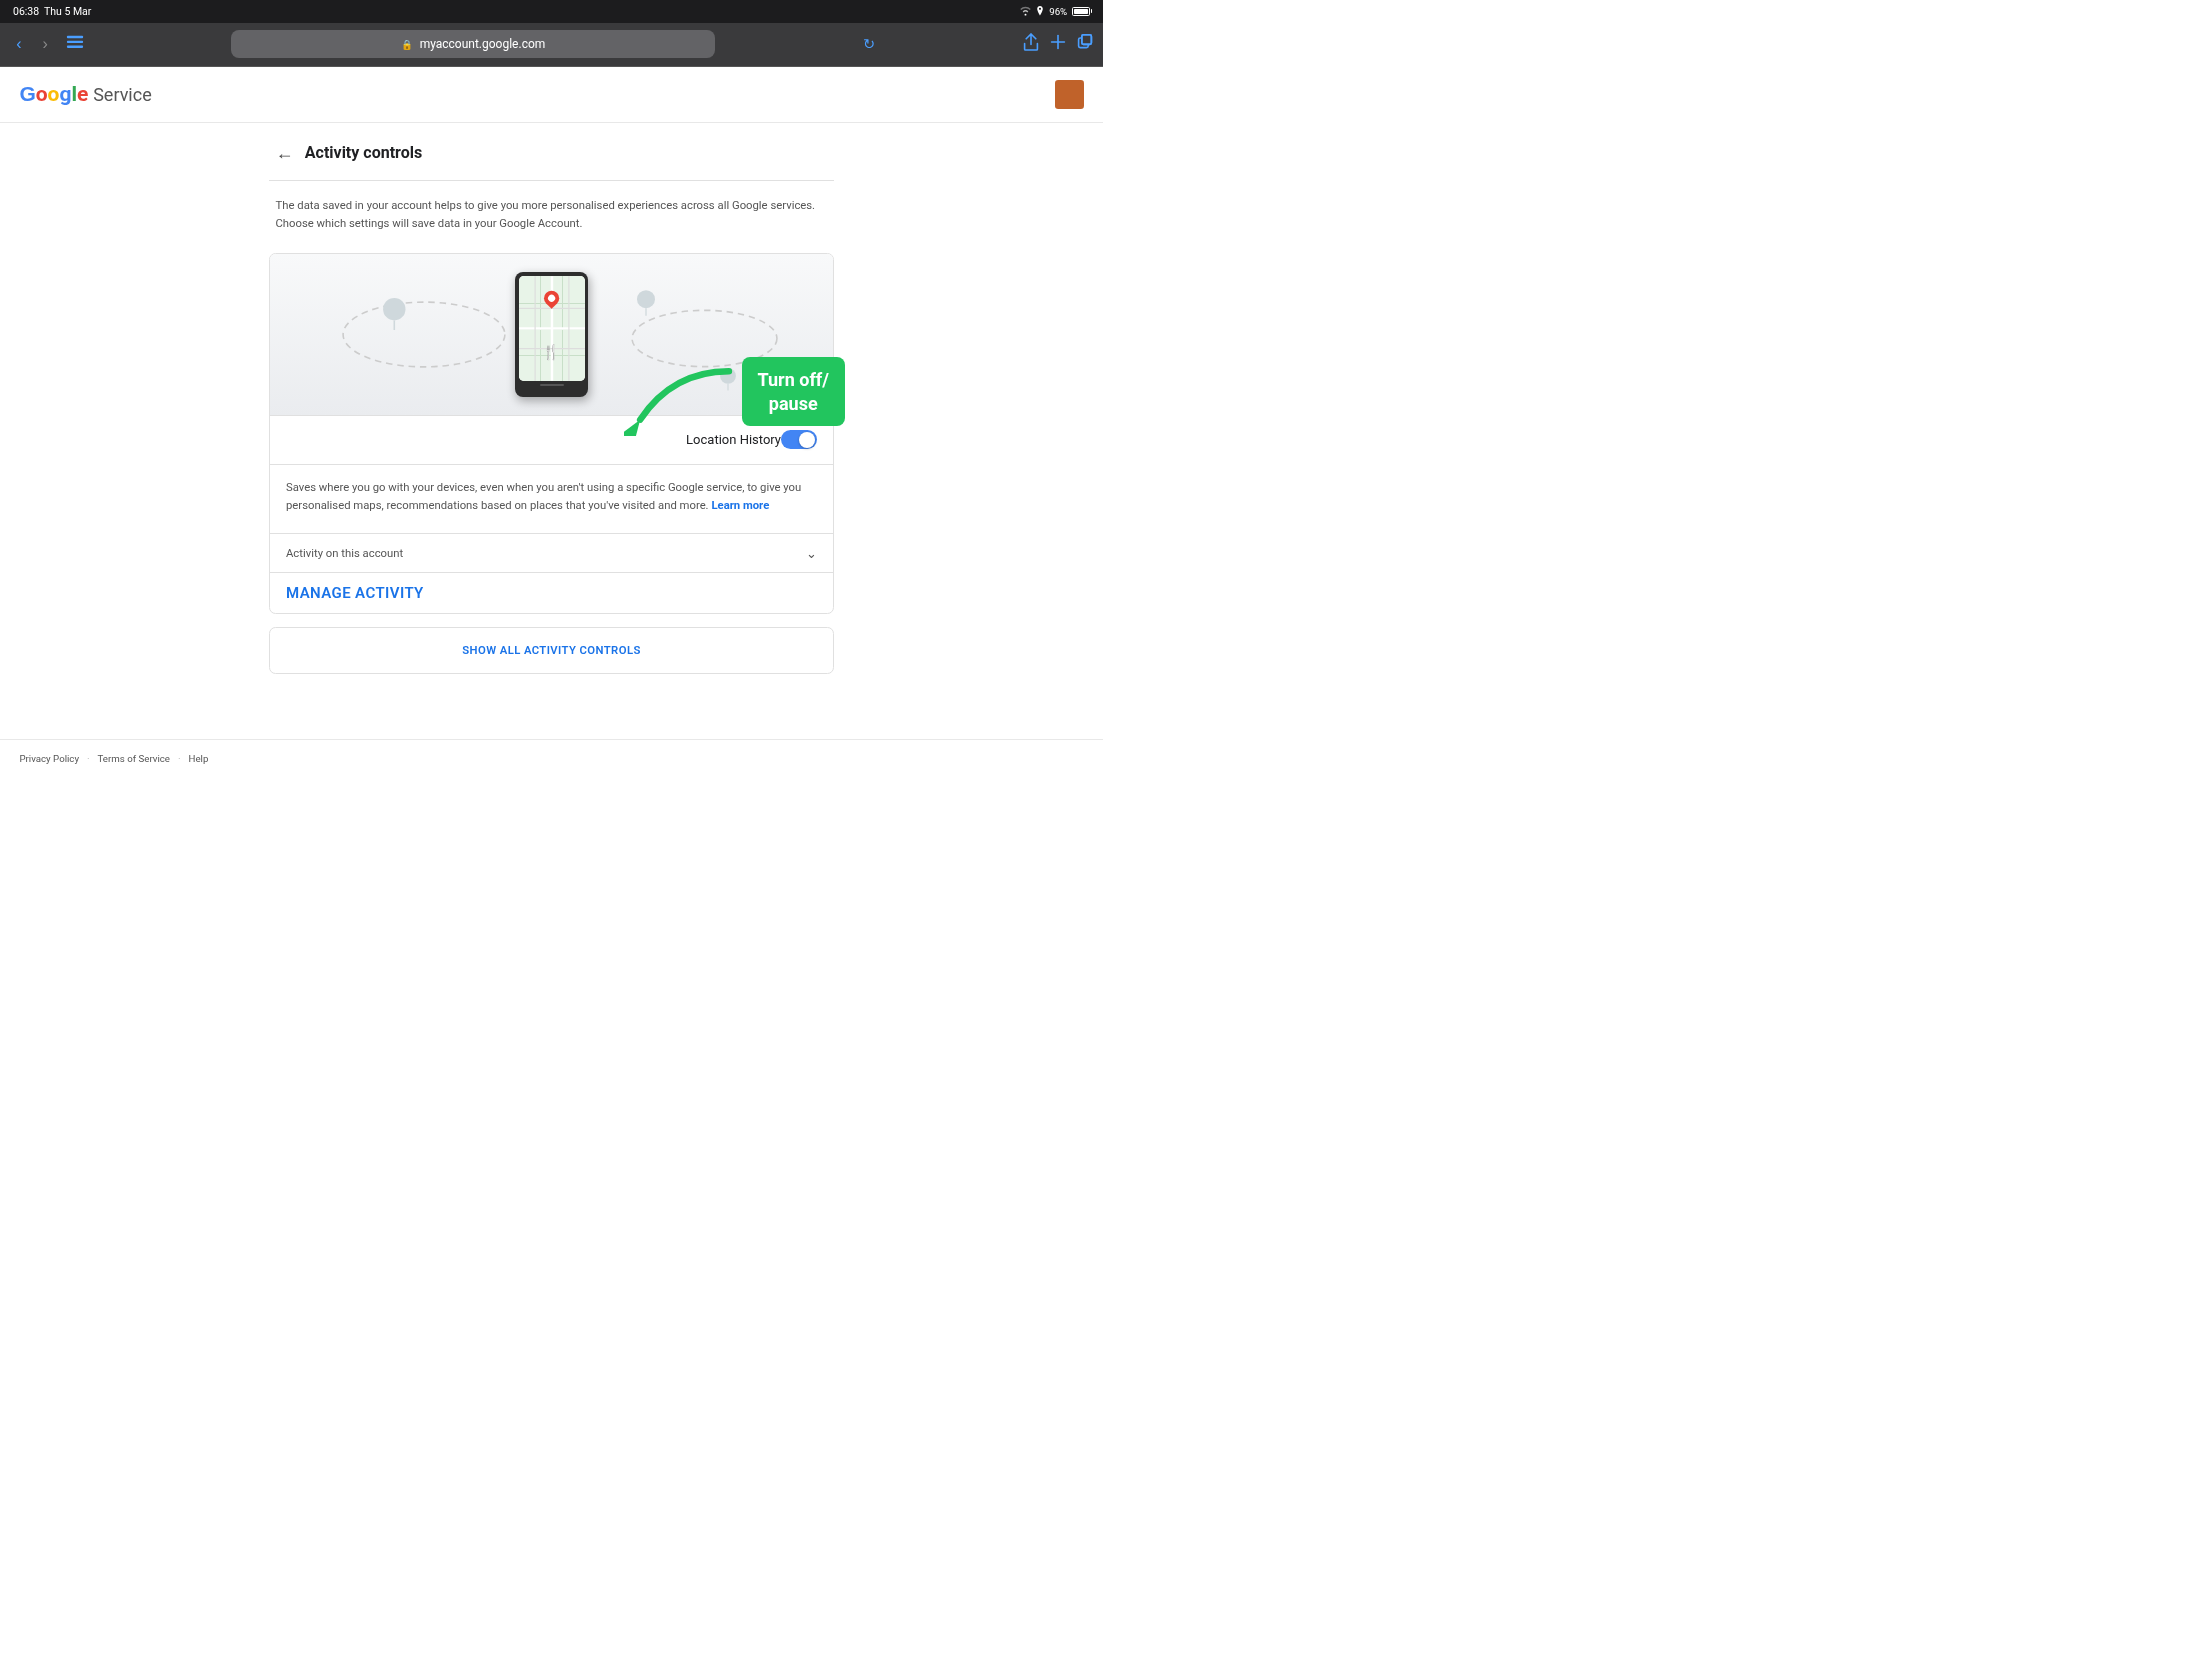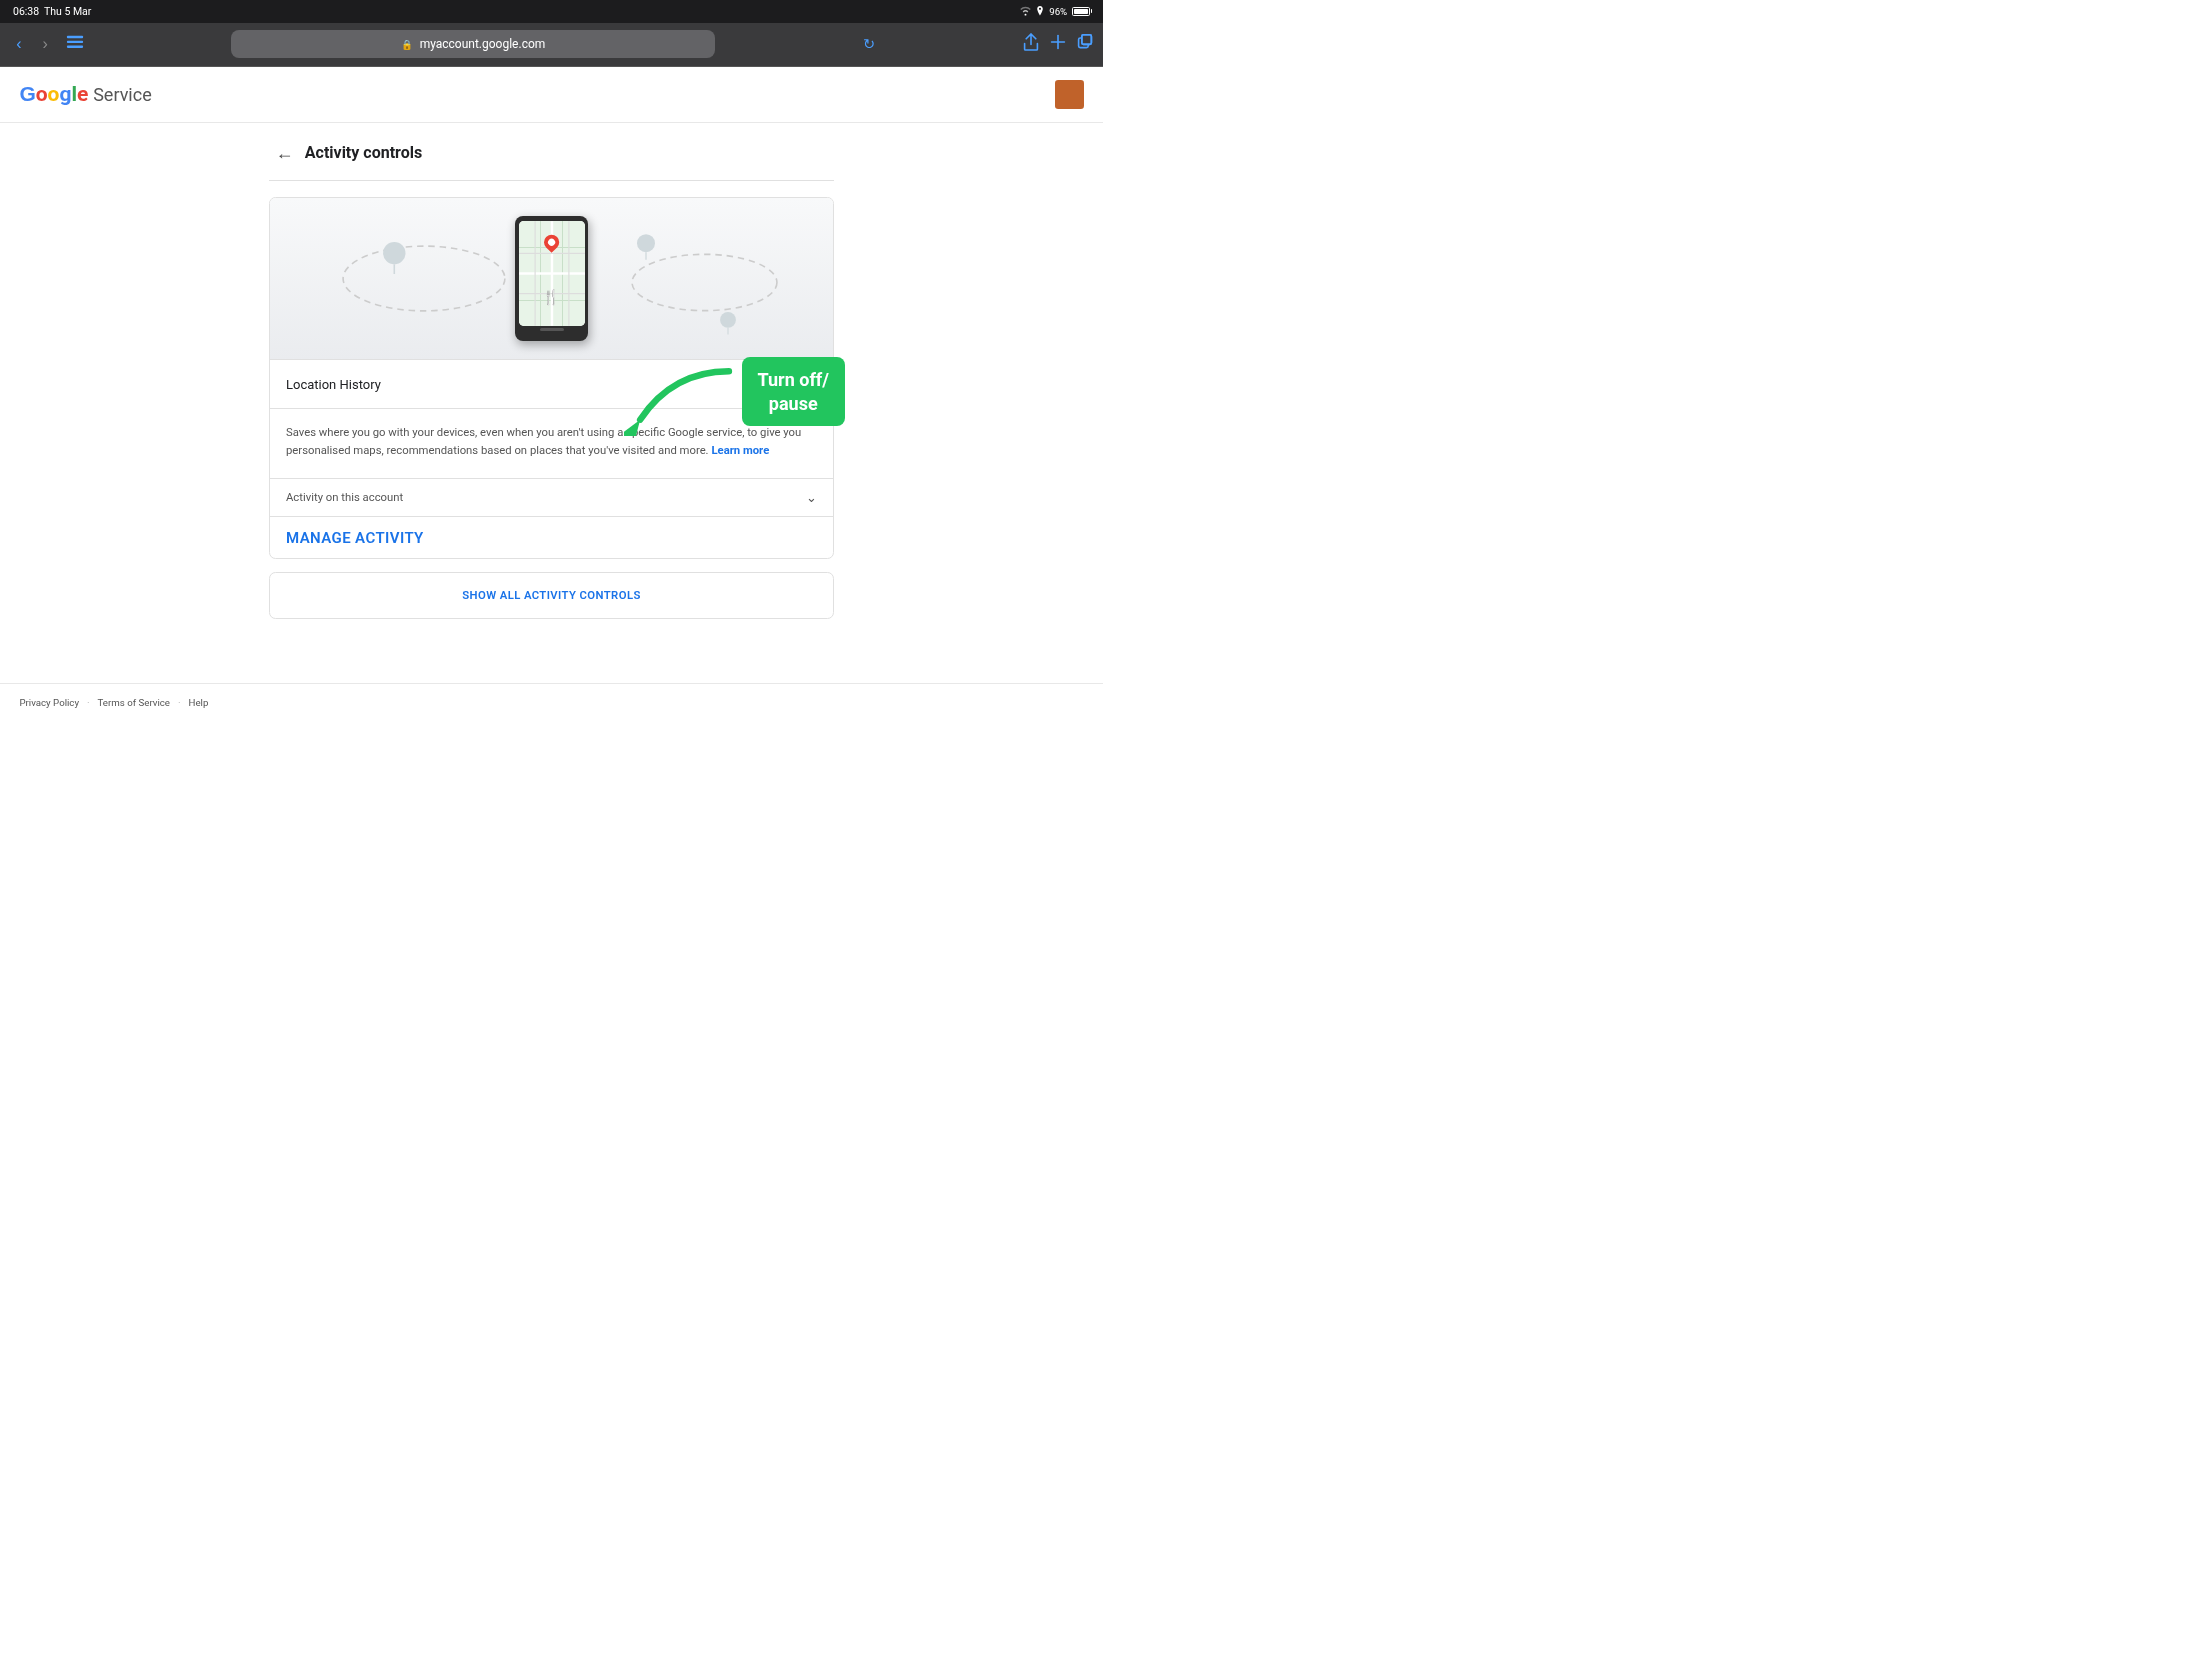--- a/index.html
+++ b/index.html
@@ -264,21 +264,21 @@
     .phone-home-bar {
       width: 24px; height: 2.4px;
       background: #555; border-radius: 1.6px;
       margin-top: 2.4px;
     }
 
     
     .toggle-row {
       display: flex;
       align-items: center;
-      justify-content: space-between;
+      justify-content: flex-end;
       padding: 14.5px 16px;
       border-top: 0.8px solid #e0e0e0;
       background: #fff;
     }
     .toggle-label {
       font-size: 13px;
       color: #202124;
     }
     .toggle-switch {
       position: relative;
@@ -498,20 +498,21 @@
 
     <div class="main-content">
 
       <div class="page-title-row">
         <span class="back-arrow">←</span>
         <h1 class="page-title">Activity controls</h1>
       </div>
 
       <hr class="divider-line">
 
+      <p class="description">The data saved in your account helps to give you more personalised experiences across all Google services. Choose which settings will save data in your Google Account.</p>
 
       <div class="card">
 
         <div class="map-illustration">
 
           <svg style="position:absolute;left:113px;top:44px;z-index:1" width="22.6" height="32" viewBox="0 0 28 40">
             <ellipse cx="14" cy="14" rx="14" ry="14" fill="#cfd8dc"></ellipse>
             <path d="M14 28 L14 40" stroke="#cfd8dc" stroke-width="2"></path>
           </svg>
           <svg style="position:absolute;right:178px;top:36px;z-index:1" width="18" height="26" viewBox="0 0 28 40">

